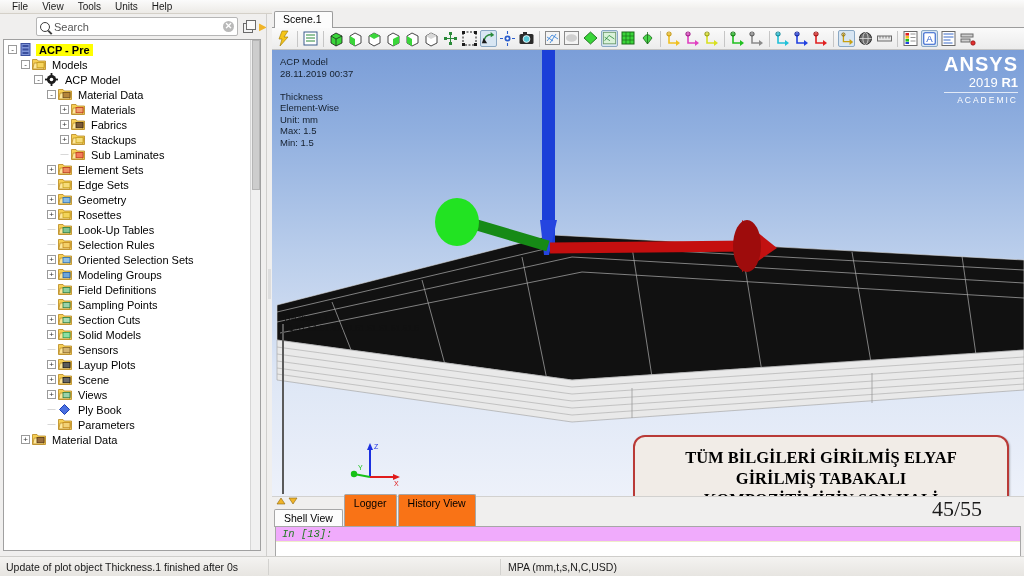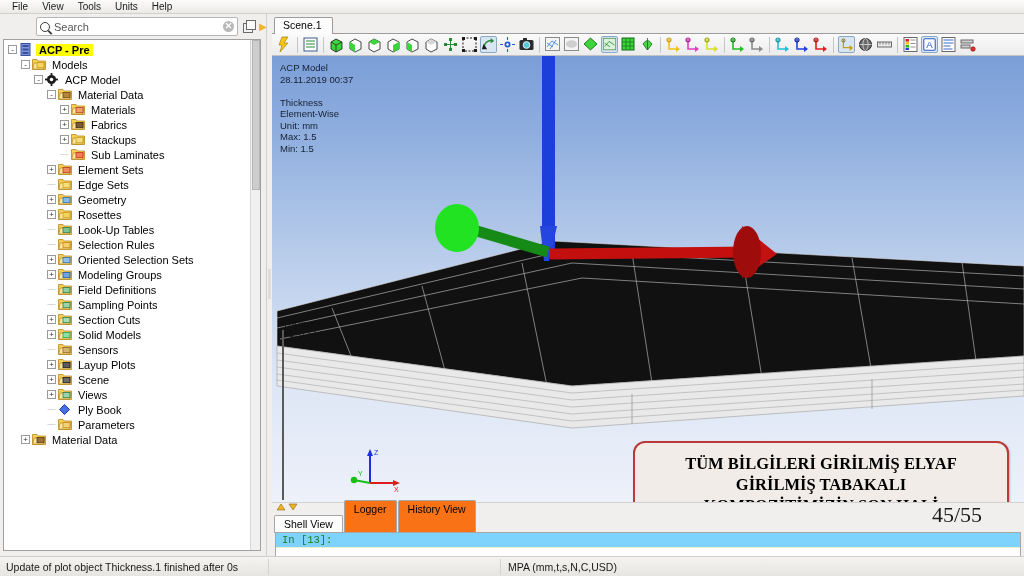--- a/index.html
+++ b/index.html
@@ -93,21 +93,21 @@
   .scrollv .thumb {
     position:absolute; top:0; left:1px; width:8px; height:150px; background:#cdcdcd; border:1px solid #b5b5b5;
   }
   #vsplit {
     position:absolute; top:14px; left:266px; width:6px; height:542px;
     background:#f0efee; border-left:1px solid #d0cfcd;
   }
   #vsplit .grip { position:absolute; top:255px; left:1px; width:3px; height:30px; background:#ddd; }
 
   
-  #main { position:absolute; top:14px; left:272px; width:752px; height:542px; background:#f0efee; }
+  #main { position:absolute; top:8px; left:272px; width:752px; height:542px; background:#f0efee; }
 
   
   #tabstrip {
     position:absolute; top:0; left:0; width:752px; height:20px;
     background:#f0efee; border-bottom:1px solid #9c9c9c;
   }
   .vtab {
     position:absolute; top:3px; left:2px; height:17px; padding:1px 10px 0 8px;
     background:#fcfcfc; border:1px solid #9c9c9c; border-bottom:none;
     font-size:10.5px; color:#000; border-radius:2px 2px 0 0;
@@ -194,23 +194,23 @@
     height:32px; padding:2px 9px 0 9px; font-size:10.5px; color:#000;
     background:#f97316; border:1px solid #a7a7a7; border-bottom:none;
     margin-right:1px; border-radius:2px 2px 0 0;
   }
   .btab.on { background:#fcfcfc; position:relative; top:1px; height:18px; }
   #shellarea {
     position:absolute; top:518px; left:3px; width:746px; height:33px;
     background:#fff; border:1px solid #a7a7a7;
   }
   #shellline {
-    height:15px; background:#7dd3fc; border-bottom:1px solid #eeeec9;
+    height:15px; background:#f0abfc; border-bottom:1px solid #eeeec9;
     font-family:"Liberation Mono", monospace; font-size:10.5px;
-    padding:1px 0 0 6px; color:#1f7a1f; 
+    padding:1px 0 0 6px; color:#1f7a1f; font-style:italic;
   }
 
   
   #statusbar {
     position:absolute; bottom:0; left:0; width:1024px; height:20px;
     background:linear-gradient(#f4f3f1,#e7e5e1); border-top:1px solid #cfcecb;
     display:flex; align-items:center;
   }
   #status-left { font-size:10.5px; color:#1a1a1a; padding-left:6px; }
   #status-mid { position:absolute; left:508px; font-size:10.5px; color:#1a1a1a; }
@@ -795,20 +795,29 @@
 
       <div id="vp-info">ACP Model
 28.11.2019 00:37
 
 Thickness
 Element-Wise
 Unit: mm
 Max: 1.5
 Min: 1.5</div>
 
+      <div id="ansys-logo">
+        <div class="a1">ANSYS</div>
+        <div class="a2">
+          <span>2019</span>
+          <b>R1</b>
+        </div>
+        <div class="rule"></div>
+        <div class="a3">ACADEMIC</div>
+      </div>
 
       <div id="legend">
         <div class="ttl">Thickness.1</div>
         <div class="bar-wrap">
           <div class="bar" style="background: rgb(20, 20, 238);"></div>
           <div class="ticks">
               <span>1.5</span>
               <span>1.5</span>
               <span>1.5</span>
               <span>1.5</span>

